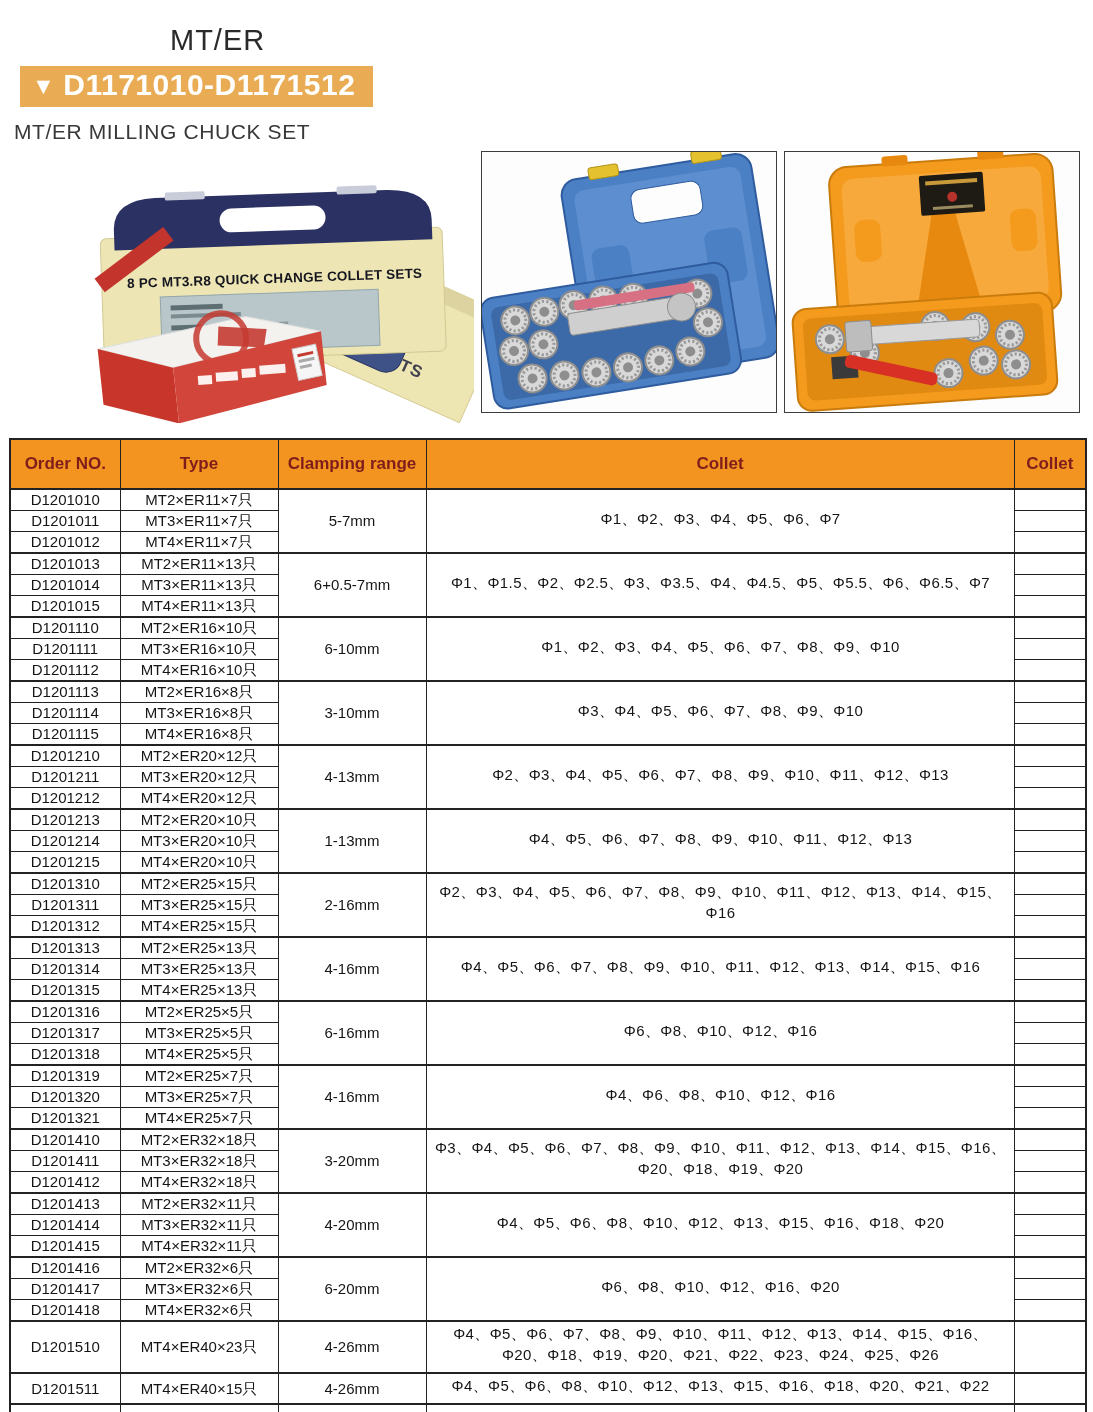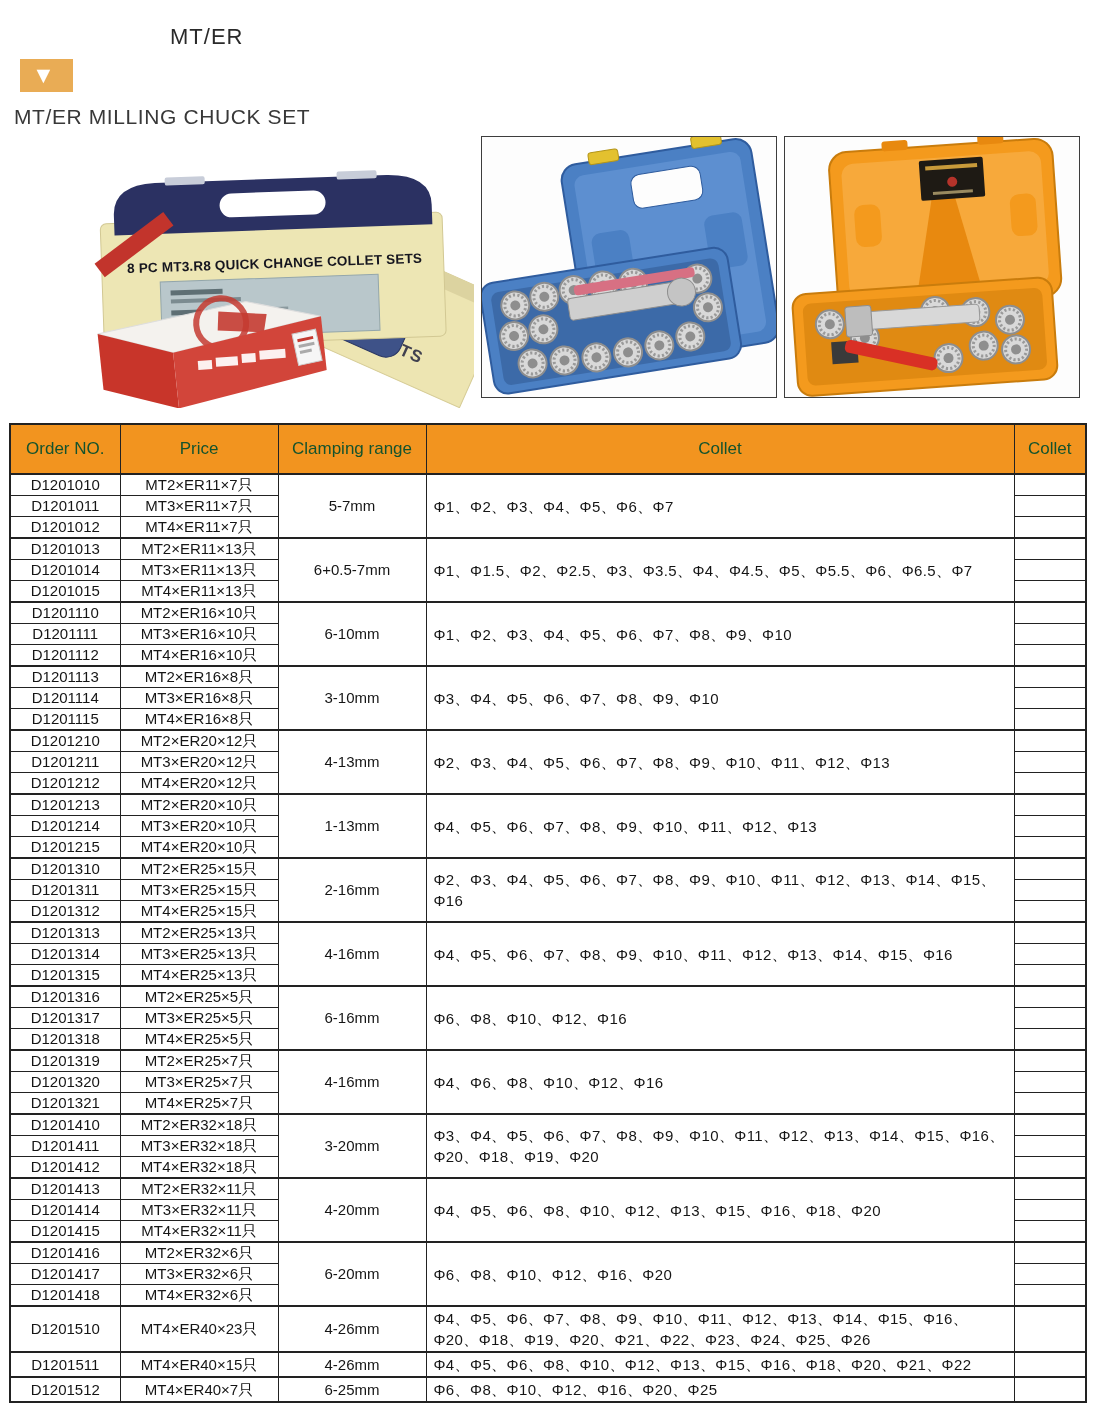--- a/index.html
+++ b/index.html
@@ -1,56 +1,57 @@
 <!DOCTYPE html>
 <html><head>
 <meta charset="utf-8">
 <style>
   html,body{margin:0;padding:0;background:#ffffff;}
   body{width:1093px;height:1412px;overflow:hidden;
        font-family:"Liberation Sans","DejaVu Sans",sans-serif;color:#1a1a1a;}
   .page{position:relative;width:1093px;height:1412px;}
 
-  .series-title{font-size:22px;font-weight:500;color:#2a2a2a;
+  .series-title{font-size:29px;font-weight:500;color:#2a2a2a;
                 margin:24px 16px 9px 170px;letter-spacing:1px;}
   .range-banner{display:inline-flex;align-items:center;gap:8px;
                 background:#E9AC55;color:#ffffff;font-weight:bold;
                 font-size:30px;letter-spacing:0.5px;
                 padding:2px 18px 5px 12px;margin-left:20px;}
   .range-banner .arrow{font-size:23px;line-height:1;padding-top:3px;}
   .page-subtitle{font-size:21px;font-weight:400;color:#383838;
                  margin:13px 16px 0 14px;letter-spacing:0.6px;}
 
   .photos{display:flex;align-items:flex-start;margin:7px 0 0 72px;}
   .collage{width:402px;height:254px;margin-top:18px;}
   .photo-frame{width:296px;height:262px;border:1px solid #3d3d3d;
                box-sizing:border-box;background:#fdfdfd;margin-left:7px;overflow:hidden;}
   .photo-frame svg{display:block;}
 
   table.catalog{border-collapse:collapse;table-layout:fixed;
                 width:1076px;margin:15px 0 0 9px;
                 border:2px solid #222222;}
   .catalog th,.catalog td{border:1px solid #222222;overflow:hidden;}
-  .catalog thead th{background:#F2941F;color:#14532d;font-size:17px;
-                    font-weight:normal;height:46px;border-bottom:2px solid #222222;}
+  .catalog thead th{background:#F2941F;color:#7f1d1d;font-size:17px;
+                    font-weight:bold;height:46px;border-bottom:2px solid #222222;}
   .catalog td{font-size:15px;text-align:center;height:20px;
               padding:0 2px;line-height:20px;color:#151515;}
-  .catalog td.col-collet{text-align:left;padding:1px 6px 1px 7px;
+  .catalog td.col-collet{text-align:center;padding:1px 6px 7px 7px;
                          line-height:21px;letter-spacing:0.4px;}
   .catalog tr.group-start td{border-top:2px solid #222222;}
 </style>
 </head>
 <body>
 
 <div class="page">
 
   <div class="series-title">MT/ER</div>
 
   <div class="range-banner">
     <span class="arrow">▼</span>
+    <span>D1171010-D1171512</span>
   </div>
 
   <div class="page-subtitle">MT/ER MILLING CHUCK SET</div>
 
   <div class="photos">
 
     <svg width="0" height="0" style="position:absolute">
       <defs>
         <g id="col">
           <circle r="14" fill="#D9D9D9" stroke="#8E8E8E" stroke-width="2"></circle>
@@ -199,21 +200,21 @@
     <colgroup>
       <col style="width:110px">
         <col style="width:158px">
         <col style="width:148px">
       <col style="width:588px">
         <col style="width:72px">
     </colgroup>
     <thead>
       <tr>
         <th>Order NO.</th>
-        <th>Price</th>
+        <th>Type</th>
         <th>Clamping range</th>
         <th>Collet</th>
         <th>Collet</th>
       </tr>
     </thead>
     <tbody>
         <tr class="group-start">
           <td class="col-order">D1201010</td>
           <td class="col-type">MT2×ER11×7只</td>
           <td class="col-clamp" rowspan="3">5-7mm</td>

